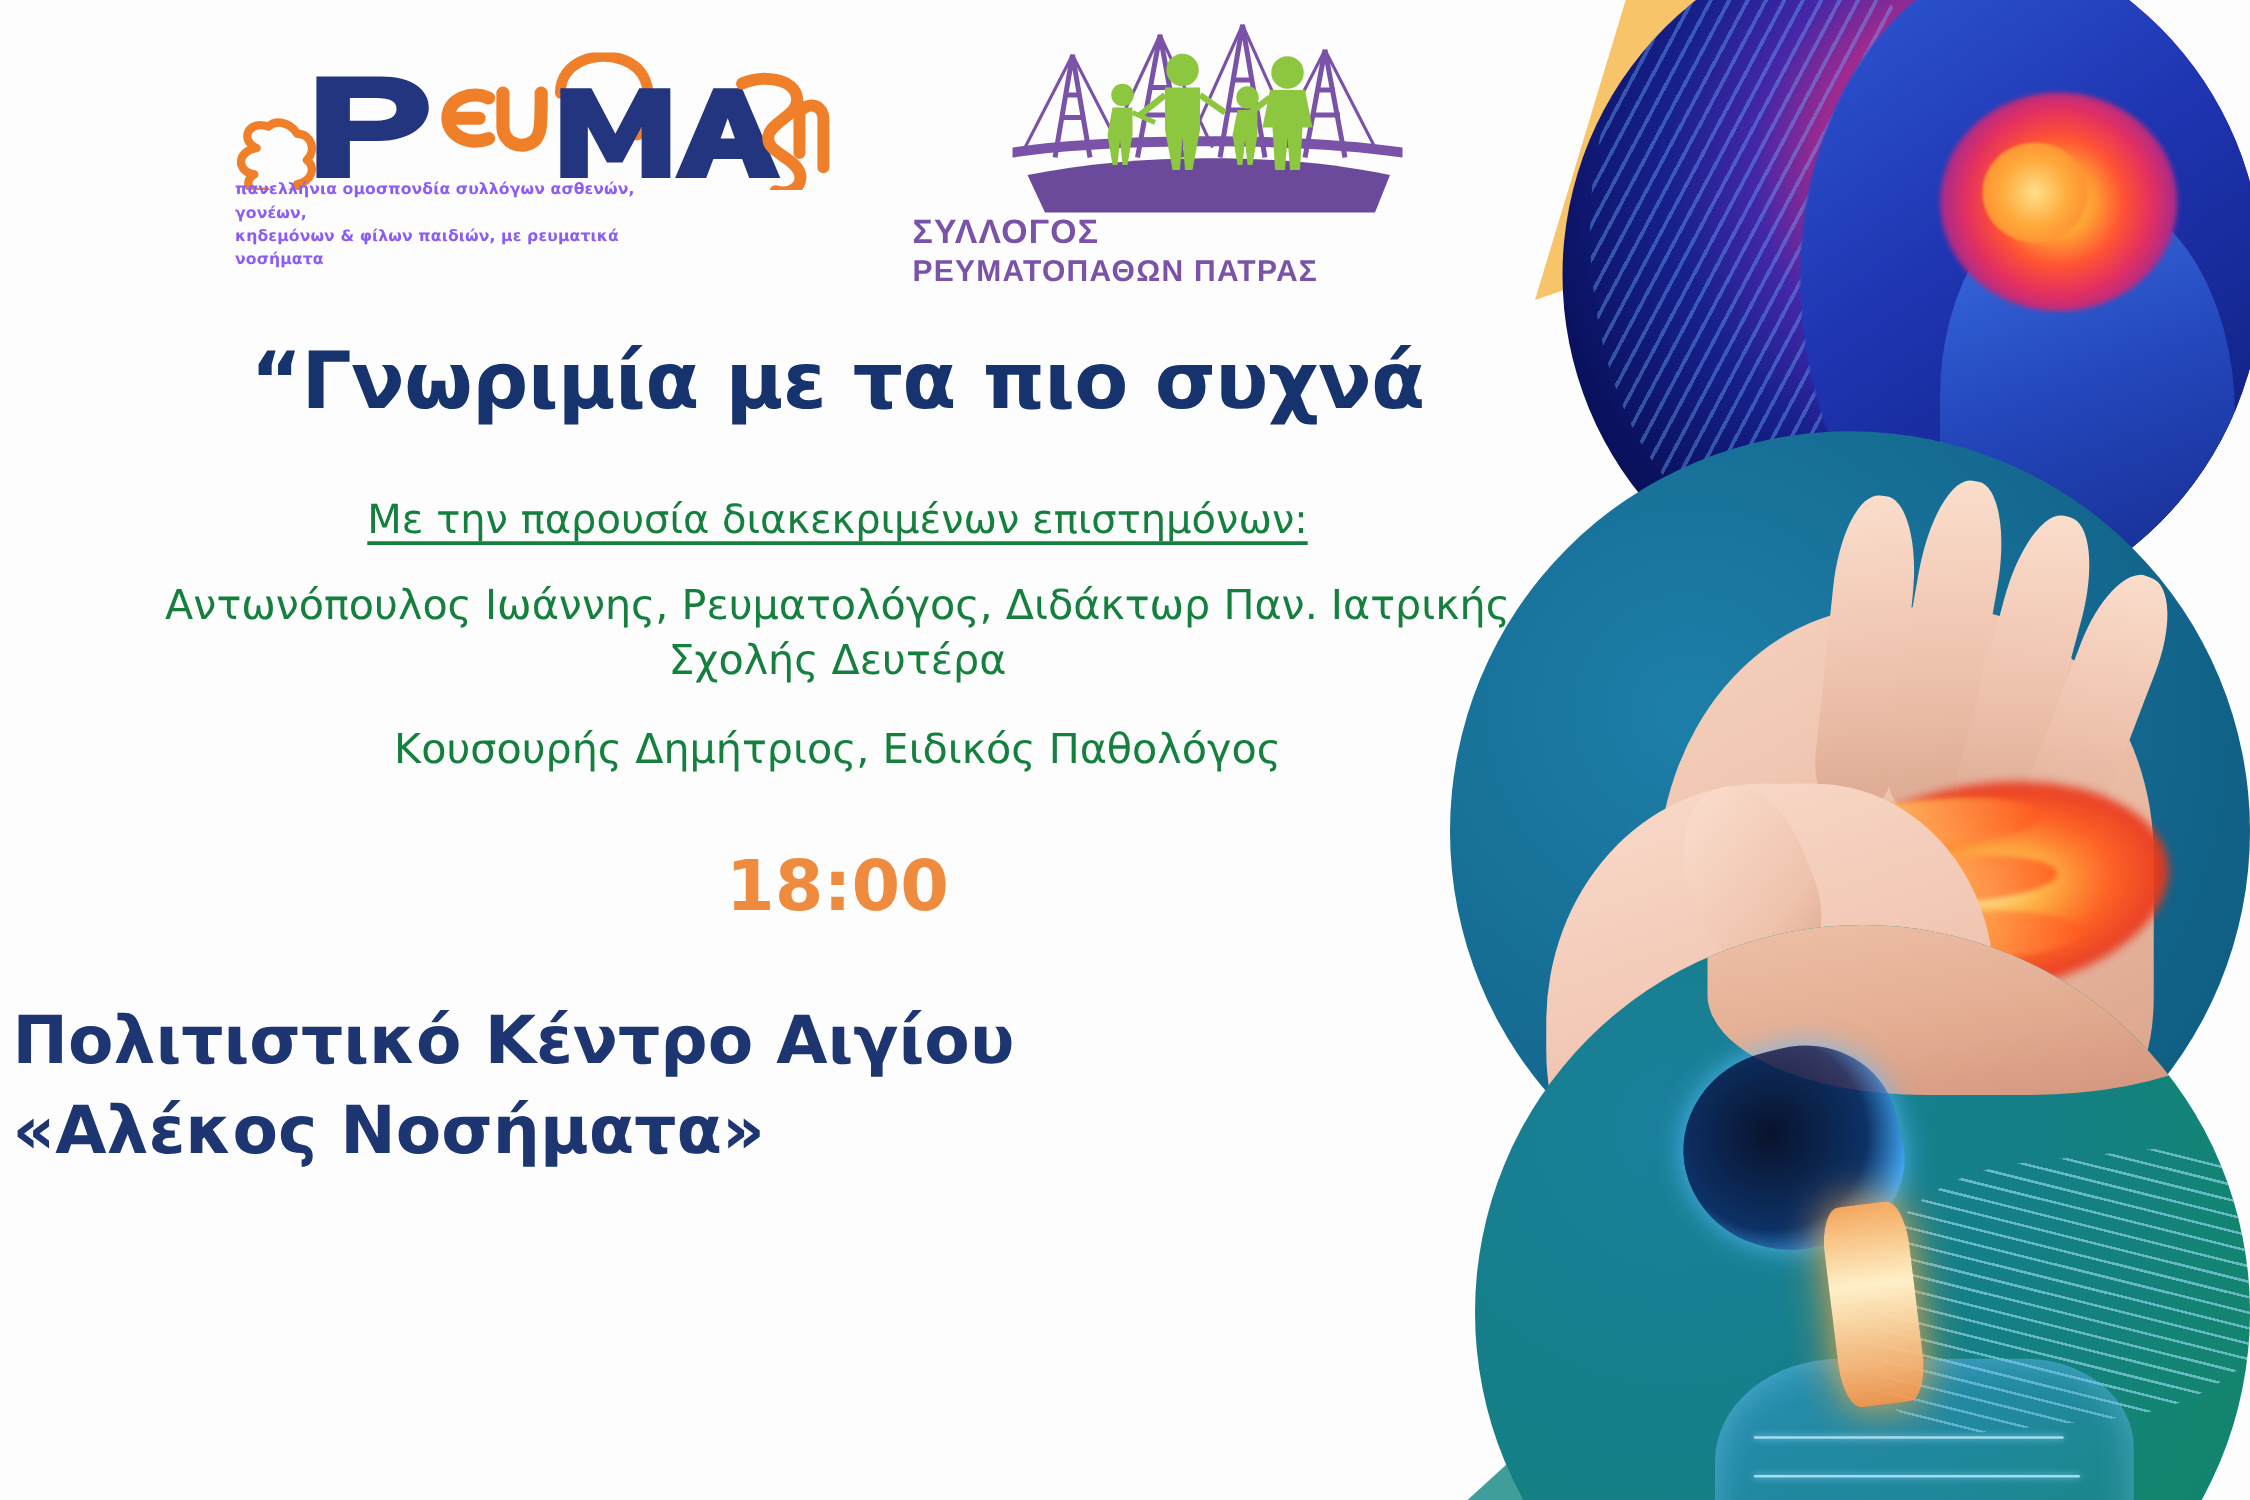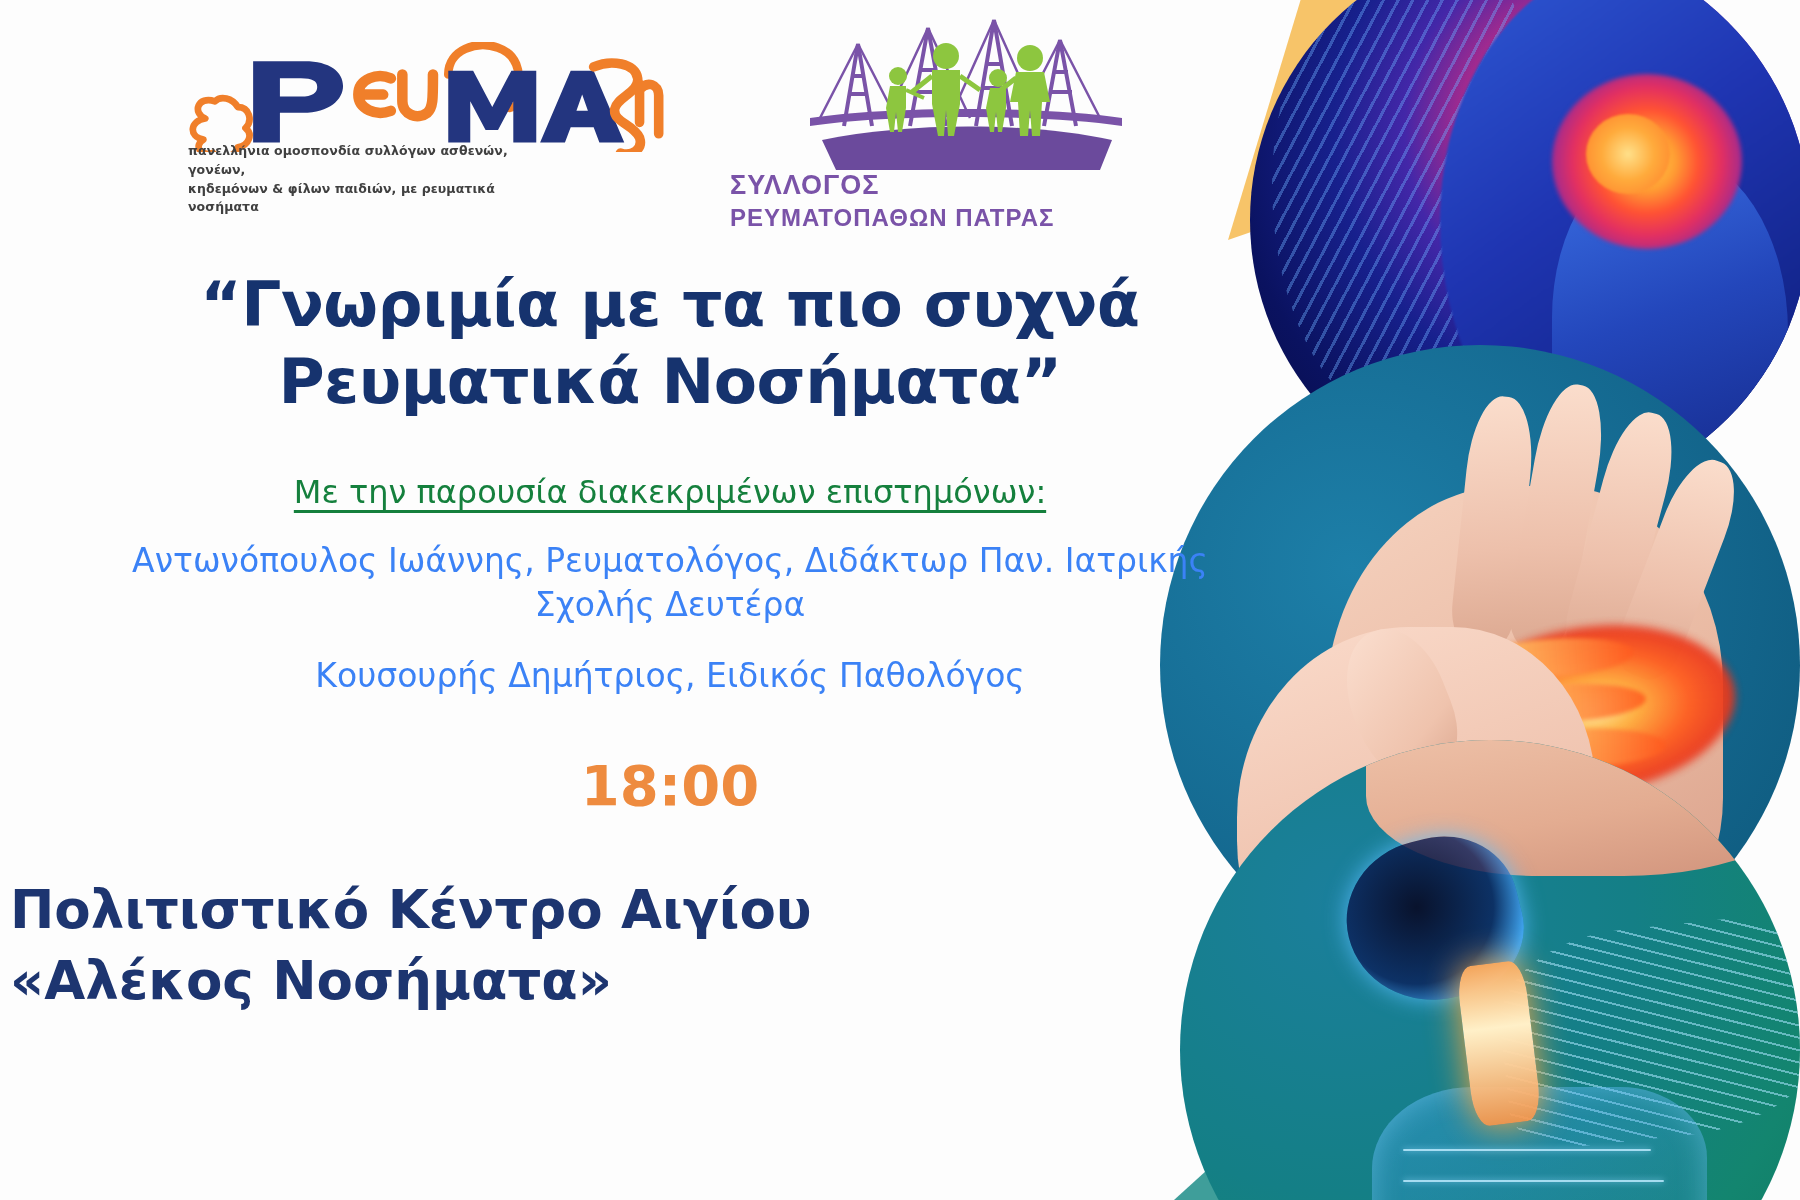--- a/index.html
+++ b/index.html
@@ -188,21 +188,21 @@
   .logo-reuma{ position:relative; width:520px; height:205px; margin-left:140px; }
   .logo-reuma .wordmark{
     position:absolute; left:0; top:28px;
     width:520px; height:110px;
   }
   .logo-reuma .sub{
     position:absolute; left:38px; top:128px;
     width:350px;
     font-family:"DejaVu Sans", sans-serif;
     font-size:12.5px; font-weight:700; line-height:1.5;
-    color:#404040; letter-spacing:.1px;
+    color:#8b5cf6; letter-spacing:.1px;
   }
 
   
   .logo-patras{ position:relative; width:470px; height:205px; margin-left:60px; text-align:left; }
   .logo-patras .bridge{ width:330px; height:160px; margin:0 auto; display:block; }
   .logo-patras .assoc-name{
     margin-top:-4px;
     color:#7a53a8; font-weight:700; letter-spacing:1px;
     font-family:"Liberation Sans", sans-serif;
   }
@@ -227,21 +227,21 @@
     text-align:center;
     color:#15803d;
     font-family:"DejaVu Sans", sans-serif;
     font-size:32px;
     text-decoration:underline;
     text-underline-offset:7px;
   }
 
   .speakers{ margin-top:28px; text-align:center; }
   .speaker{
-    color:#3b82f6;
+    color:#15803d;
     font-family:"DejaVu Sans", sans-serif;
     font-size:33px;
     line-height:1.35;
     padding:0 120px;
   }
   .speaker + .speaker{ margin-top:26px; }
 
   .datetime{
     margin-top:54px;
     text-align:center;
@@ -379,21 +379,20 @@
             <path d="M216 64 L198 78" stroke="#8dc63f" stroke-width="5" fill="none"></path>
           </g>
         </svg>
         <div class="assoc-name assoc-l1">ΣΥΛΛΟΓΟΣ</div>
         <div class="assoc-name assoc-l2">ΡΕΥΜΑΤΟΠΑΘΩΝ ΠΑΤΡΑΣ</div>
       </div>
     </div>
 
     <div class="title-block">
       <div>“Γνωριμία με τα πιο συχνά</div>
-      <div>Ρευματικά Νοσήματα”</div>
     </div>
 
     <div class="presence">Με την παρουσία διακεκριμένων επιστημόνων:</div>
 
     <div class="speakers">
       <div class="speaker">
         <div>Αντωνόπουλος Ιωάννης, Ρευματολόγος, Διδάκτωρ Παν. Ιατρικής</div>
         <div>Σχολής Δευτέρα</div>
       </div>
       <div class="speaker">

